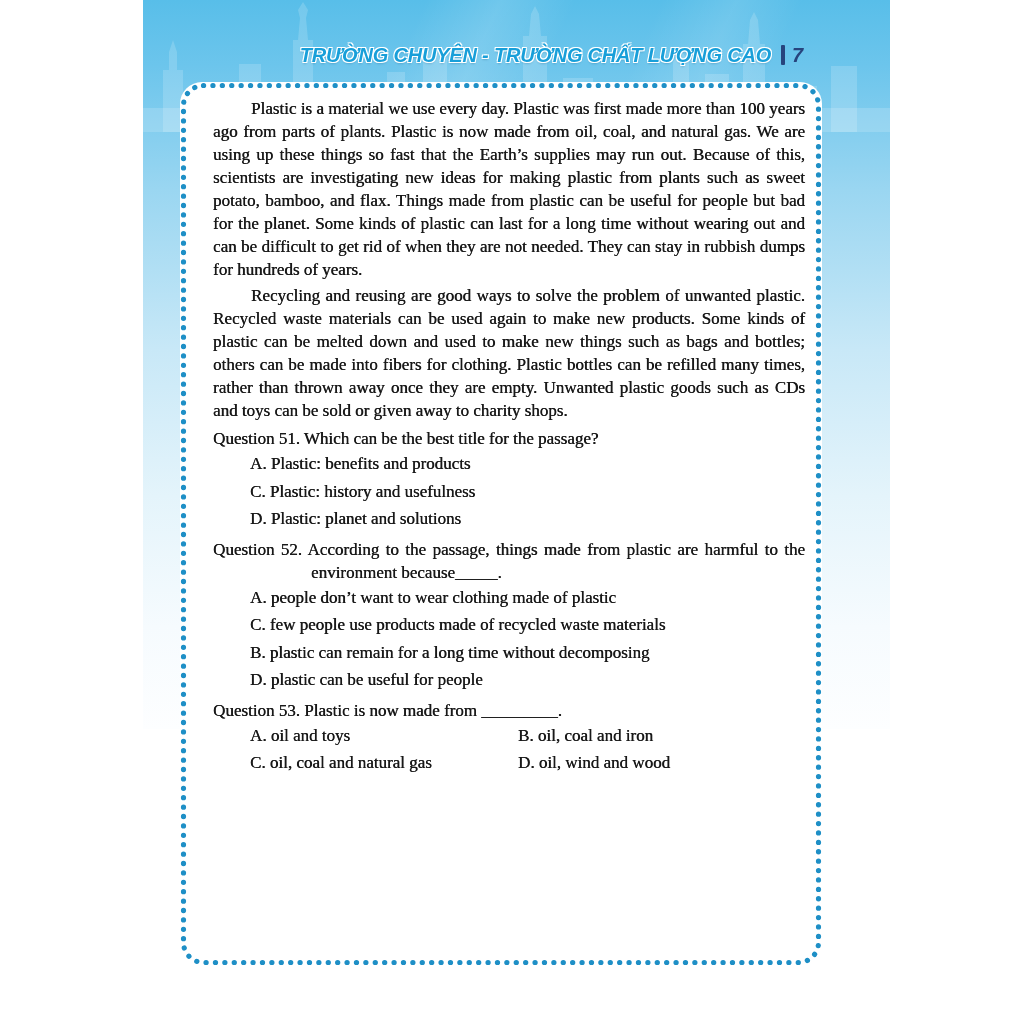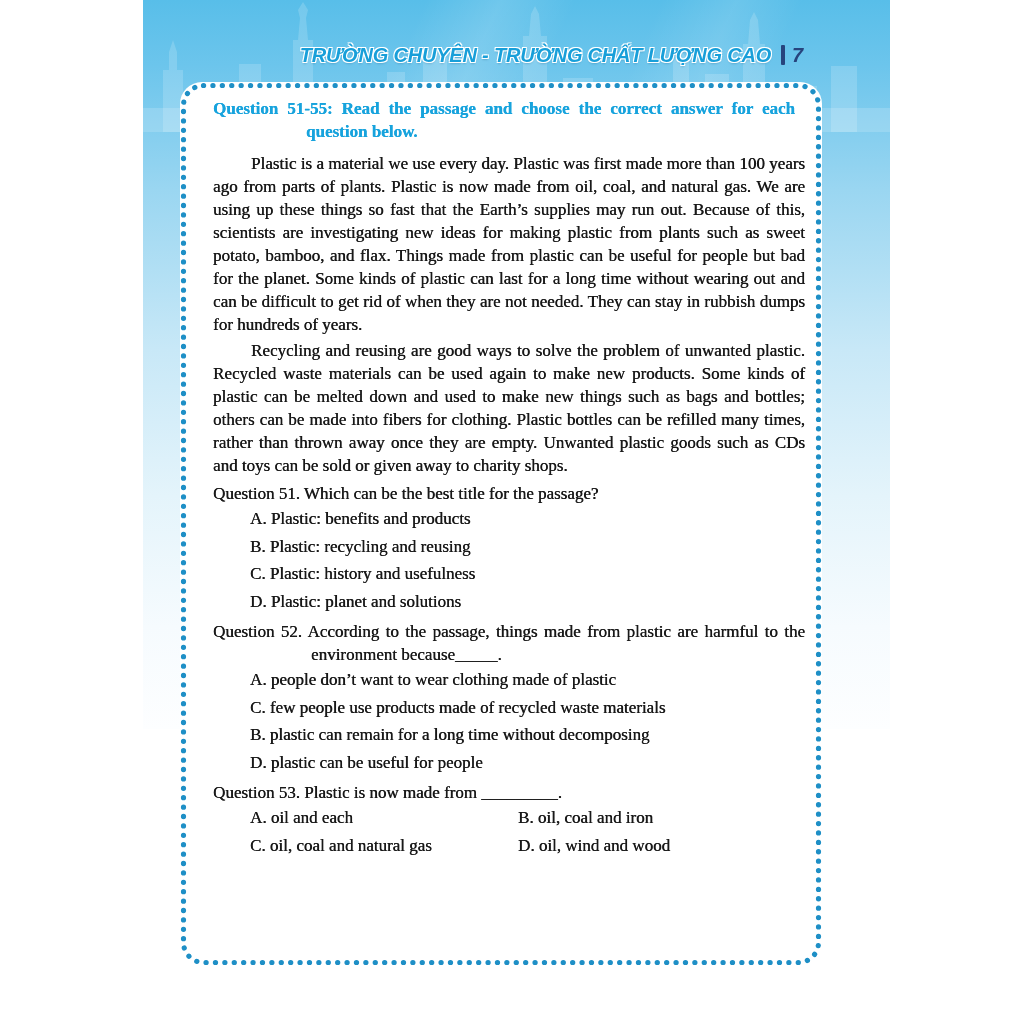--- a/index.html
+++ b/index.html
@@ -94,44 +94,42 @@
     <span class="header-title">TRƯỜNG CHUYÊN - TRƯỜNG CHẤT LƯỢNG CAO</span><span class="header-sep"></span><span class="header-num">7</span>
   </div>
 
   <div class="qbox">
     <svg class="dots" width="642" height="884">
       <rect x="3.5" y="3.5" width="635" height="877" rx="20" fill="none" stroke="#1e8fc6" stroke-width="5.2" stroke-linecap="round" stroke-dasharray="0.1 9.3"></rect>
     </svg>
 
     <div class="content">
 
-      <div class="heading">Question 51-55: Read the passage and choose the correct answer for each question below.</div>
 
       <p class="para">Plastic is a material we use every day. Plastic was first made more than 100 years ago from parts of plants. Plastic is now made from oil, coal, and natural gas. We are using up these things so fast that the Earth’s supplies may run out. Because of this, scientists are investigating new ideas for making plastic from plants such as sweet potato, bamboo, and flax. Things made from plastic can be useful for people but bad for the planet. Some kinds of plastic can last for a long time without wearing out and can be difficult to get rid of when they are not needed. They can stay in rubbish dumps for hundreds of years.</p>
       <p class="para">Recycling and reusing are good ways to solve the problem of unwanted plastic. Recycled waste materials can be used again to make new products. Some kinds of plastic can be melted down and used to make new things such as bags and bottles; others can be made into fibers for clothing. Plastic bottles can be refilled many times, rather than thrown away once they are empty. Unwanted plastic goods such as CDs and toys can be sold or given away to charity shops.</p>
 
       <div class="qtext">Question 51. Which can be the best title for the passage?</div>
       <div class="opt-stack">
         <div class="opt">A. Plastic: benefits and products</div>
-        <div class="opt">B. Plastic: recycling and reusing</div>
         <div class="opt">C. Plastic: history and usefulness</div>
         <div class="opt">D. Plastic: planet and solutions</div>
       </div>
 
       <div class="qtext hang98">Question 52. According to the passage, things made from plastic are harmful to the environment because_____.</div>
       <div class="opt-stack">
         <div class="opt">A. people don’t want to wear clothing made of plastic</div>
         <div class="opt">C. few people use products made of recycled waste materials</div>
         <div class="opt">B. plastic can remain for a long time without decomposing</div>
         <div class="opt">D. plastic can be useful for people</div>
       </div>
 
       <div class="qtext">Question 53. Plastic is now made from _________.</div>
       <div class="opt-grid2">
-        <div class="opt">A. oil and each</div>
+        <div class="opt">A. oil and toys</div>
         <div class="opt">B. oil, coal and iron</div>
         <div class="opt">C. oil, coal and natural gas</div>
         <div class="opt">D. oil, wind and wood</div>
       </div>
 
 
     </div>
   </div>
 </div>
 

